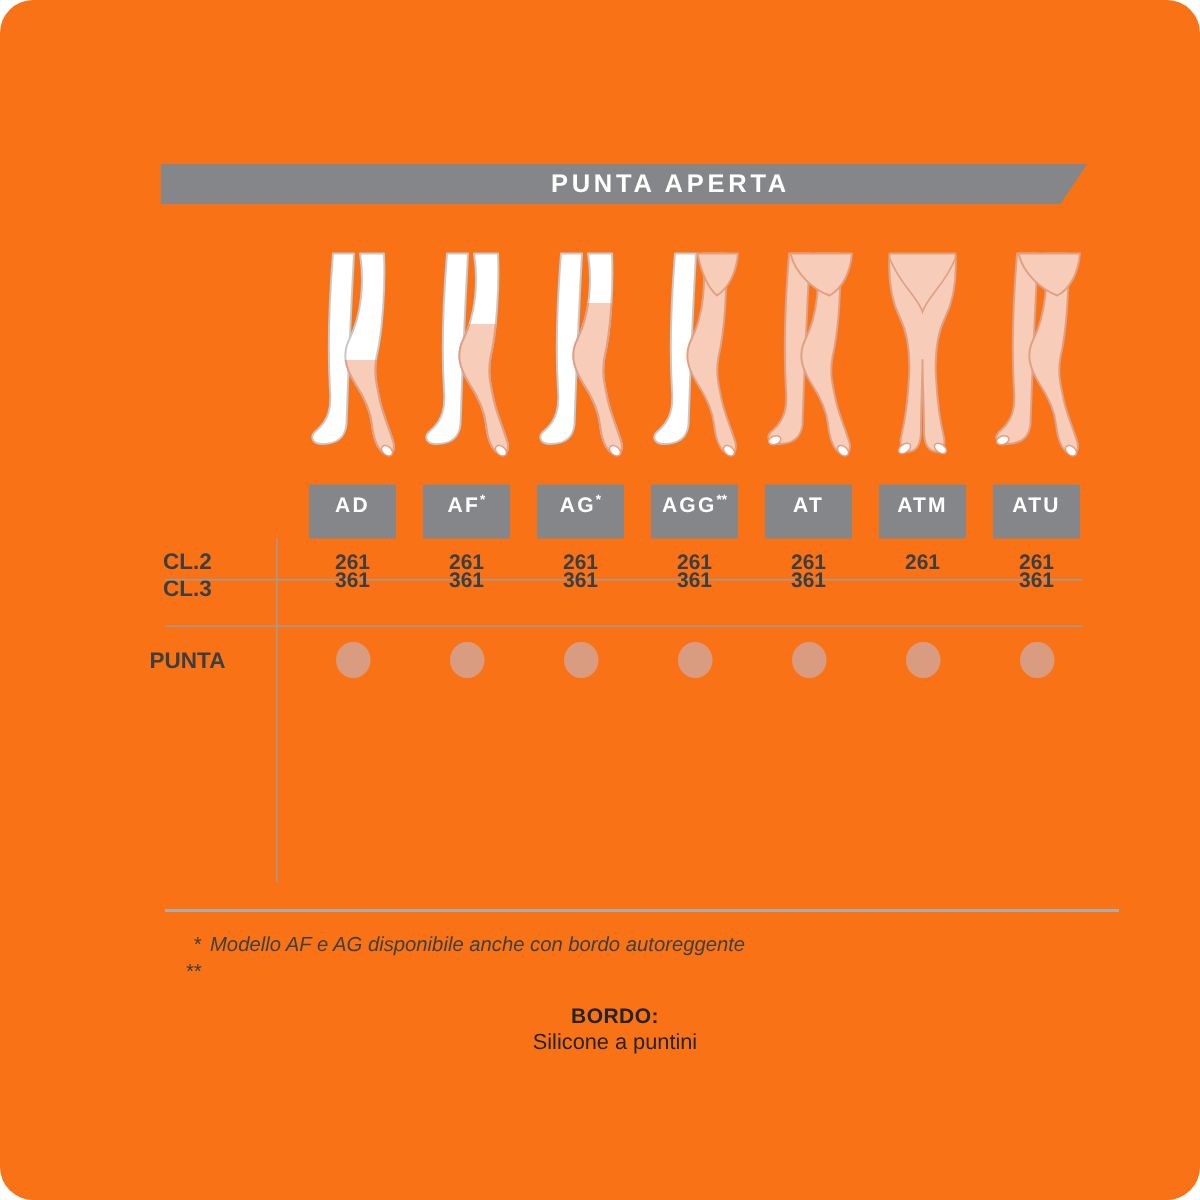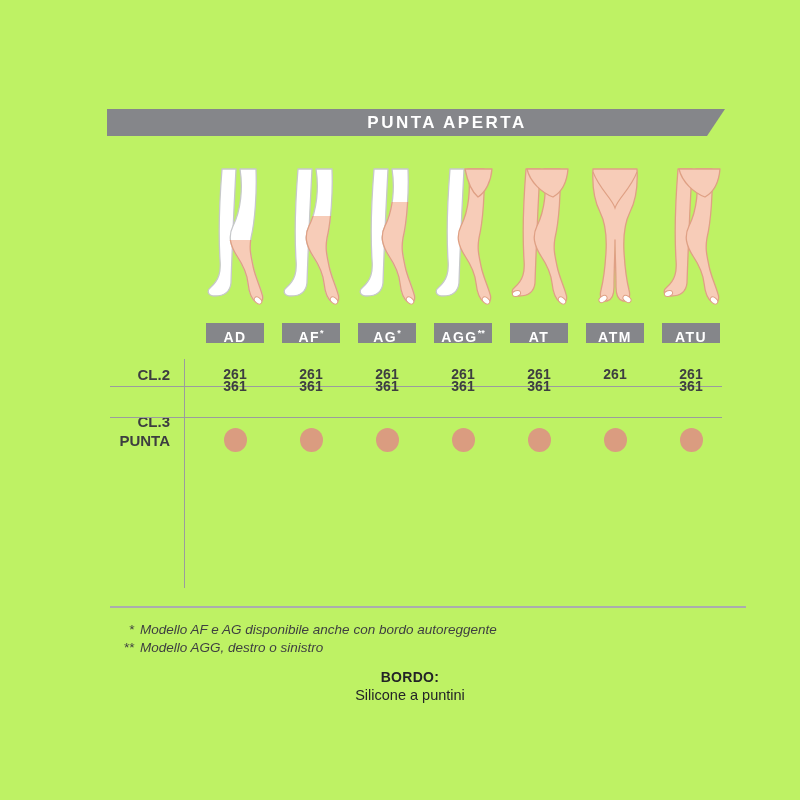--- a/index.html
+++ b/index.html
@@ -1,21 +1,22 @@
 <!DOCTYPE html>
 <html><head>
 <meta charset="utf-8">
 <style>
   html,body{margin:0;padding:0;background:#ffffff;}
   .page{
     position:relative;
     width:800px;height:800px;
-    background:#bef264;
+    background:#f97316;
     font-family:"Liberation Sans", sans-serif;
     overflow:hidden;
+    border-radius:22px;
   }
   
   .banner{
     position:absolute;left:107px;top:109px;width:618px;height:27px;
     background:#85868A;
     clip-path:polygon(0 0,100% 0,calc(100% - 18px) 100%,0 100%);
     display:flex;align-items:center;justify-content:center;
     padding-left:62px;box-sizing:border-box;
   }
   .banner span{
@@ -27,26 +28,26 @@
   .legs-row{top:166px;height:140px;}
   .leg-svg{width:74px;height:140px;display:block;}
   .bare{fill:#ffffff;stroke:#C6C8CA;stroke-width:1.3;stroke-linejoin:round;}
   .stock{fill:#F7CCB8;stroke:#DFA084;stroke-width:1.3;stroke-linejoin:round;}
   .stockline{fill:none;stroke:#DFA084;stroke-width:1.1;}
   .toe{fill:#ffffff;stroke:#DFA084;stroke-width:1;}
   
   .labels-row{top:323px;}
   .model-box{
     background:#85868A;color:#ffffff;font-weight:700;font-size:14px;
-    letter-spacing:1.5px;width:58px;height:20px;line-height:20px;text-align:center;
+    letter-spacing:1.5px;width:58px;height:36px;line-height:20px;text-align:center;
   }
   .model-box sup{font-size:9px;letter-spacing:0;}
   
   .rowlabel{
-    position:absolute;left:80px;width:90px;text-align:right;
+    position:absolute;left:80px;width:90px;text-align:center;
     font-weight:700;font-size:15px;color:#3D3E40;
   }
   .num-row{font-size:14px;font-weight:700;color:#3D3E40;}
   .num-row > div{align-items:center;text-align:center;}
   .vline{position:absolute;left:184px;top:359px;width:1px;height:229px;background:#9B9C9E;}
   .hline{position:absolute;left:110px;width:612px;height:1px;background:#9B9C9E;}
   .dots-row{top:428px;}
   .dot{width:23px;height:24px;border-radius:50%;background:#DA9C80;}
   
   .sepline{position:absolute;left:110px;top:606px;width:636px;height:2px;background:#ABACAE;}
@@ -172,21 +173,21 @@
       </div>
     <div>
         <div class="model-box"><span>ATM</span><sup></sup></div>
       </div>
     <div>
         <div class="model-box"><span>ATU</span><sup></sup></div>
       </div>
   </div>
 
   <div class="rowlabel" style="top:366px">CL.2</div>
-  <div class="rowlabel" style="top:413px">CL.3</div>
+  <div class="rowlabel" style="top:384px">CL.3</div>
   <div class="rowlabel" style="top:432px">PUNTA</div>
 
   <div class="vline"></div>
   <div class="hline" style="top:386px"></div>
   <div class="hline" style="top:417px"></div>
 
   <div class="cols num-row" style="top:366px">
     <div>261</div>
     <div>261</div>
     <div>261</div>
@@ -232,21 +233,20 @@
 
   <div class="sepline"></div>
 
   <div class="footnotes">
     <div class="fn">
       <span class="marker">*</span>
       <span>Modello AF e AG disponibile anche con bordo autoreggente</span>
     </div>
     <div class="fn">
       <span class="marker">**</span>
-      <span>Modello AGG, destro o sinistro</span>
     </div>
   </div>
 
   <div class="bordo">
     <div class="bordo-label">BORDO:</div>
     <div class="bordo-value">Silicone a puntini</div>
   </div>
 
 </div>
 

